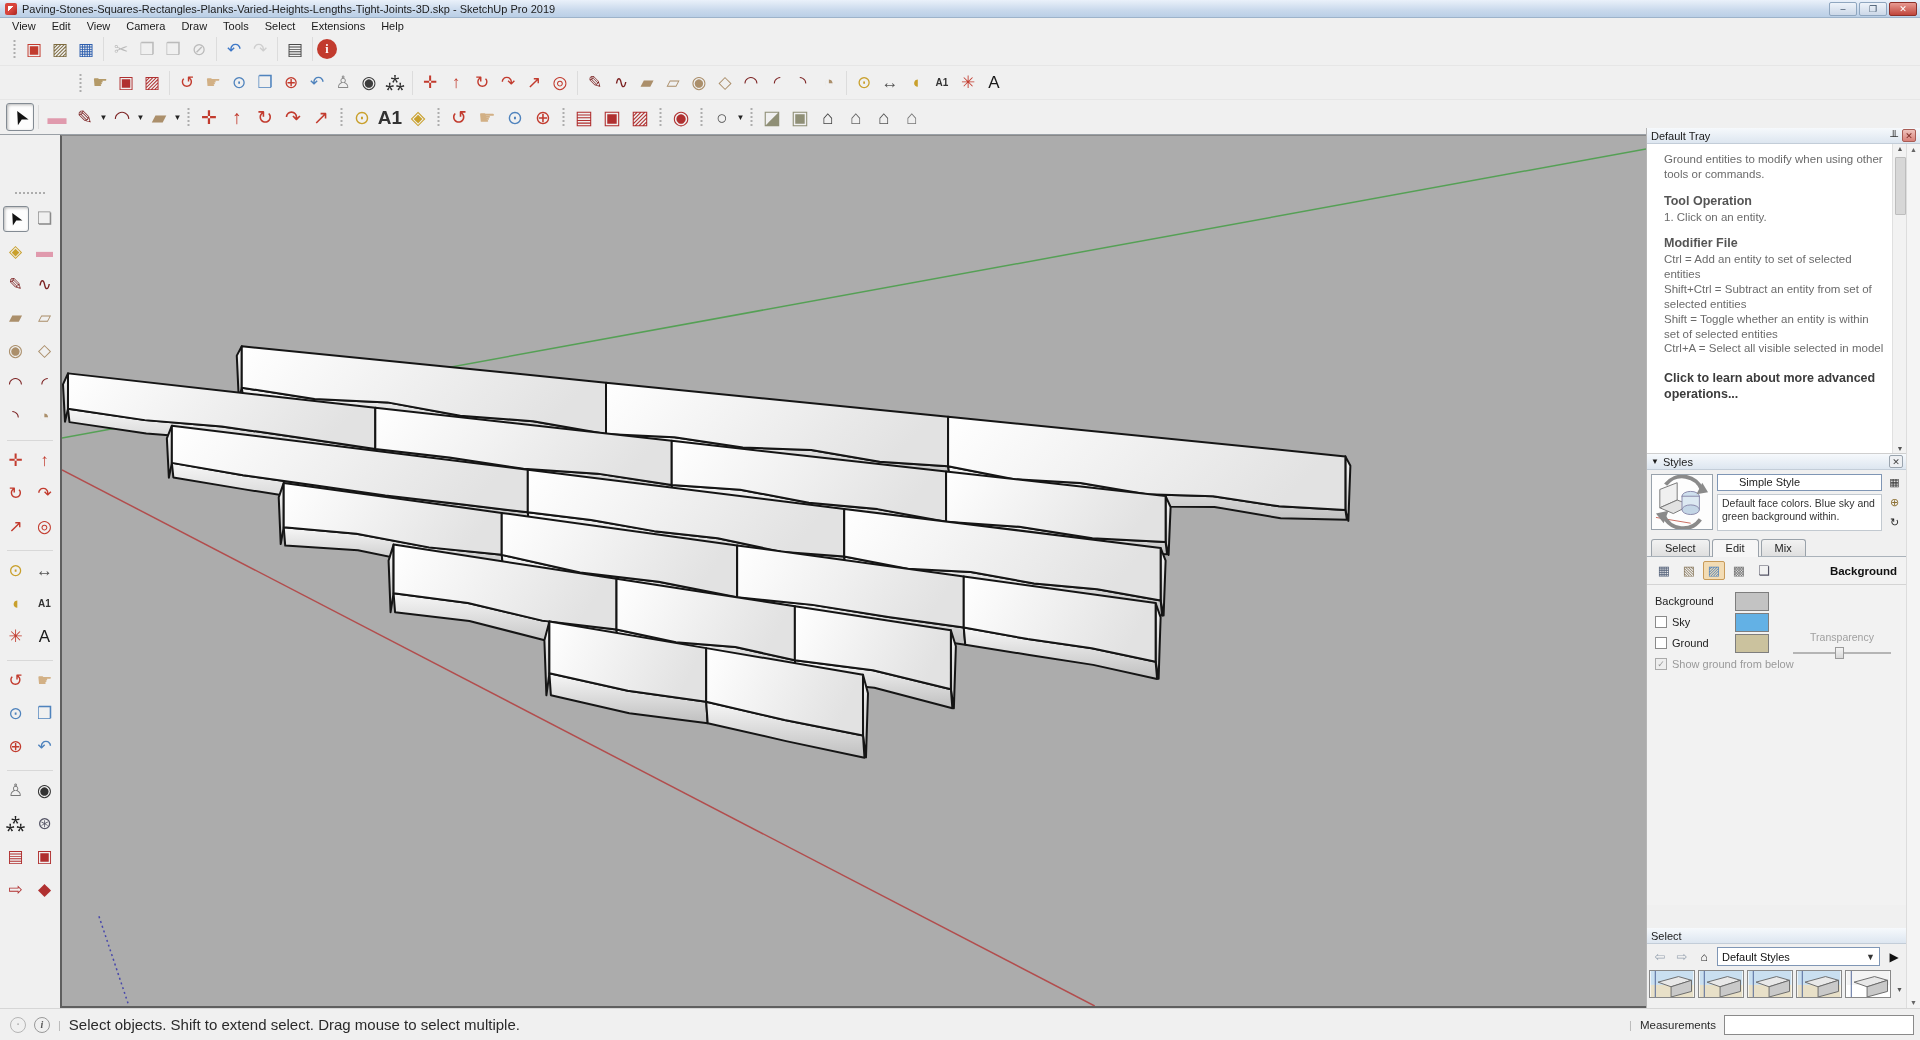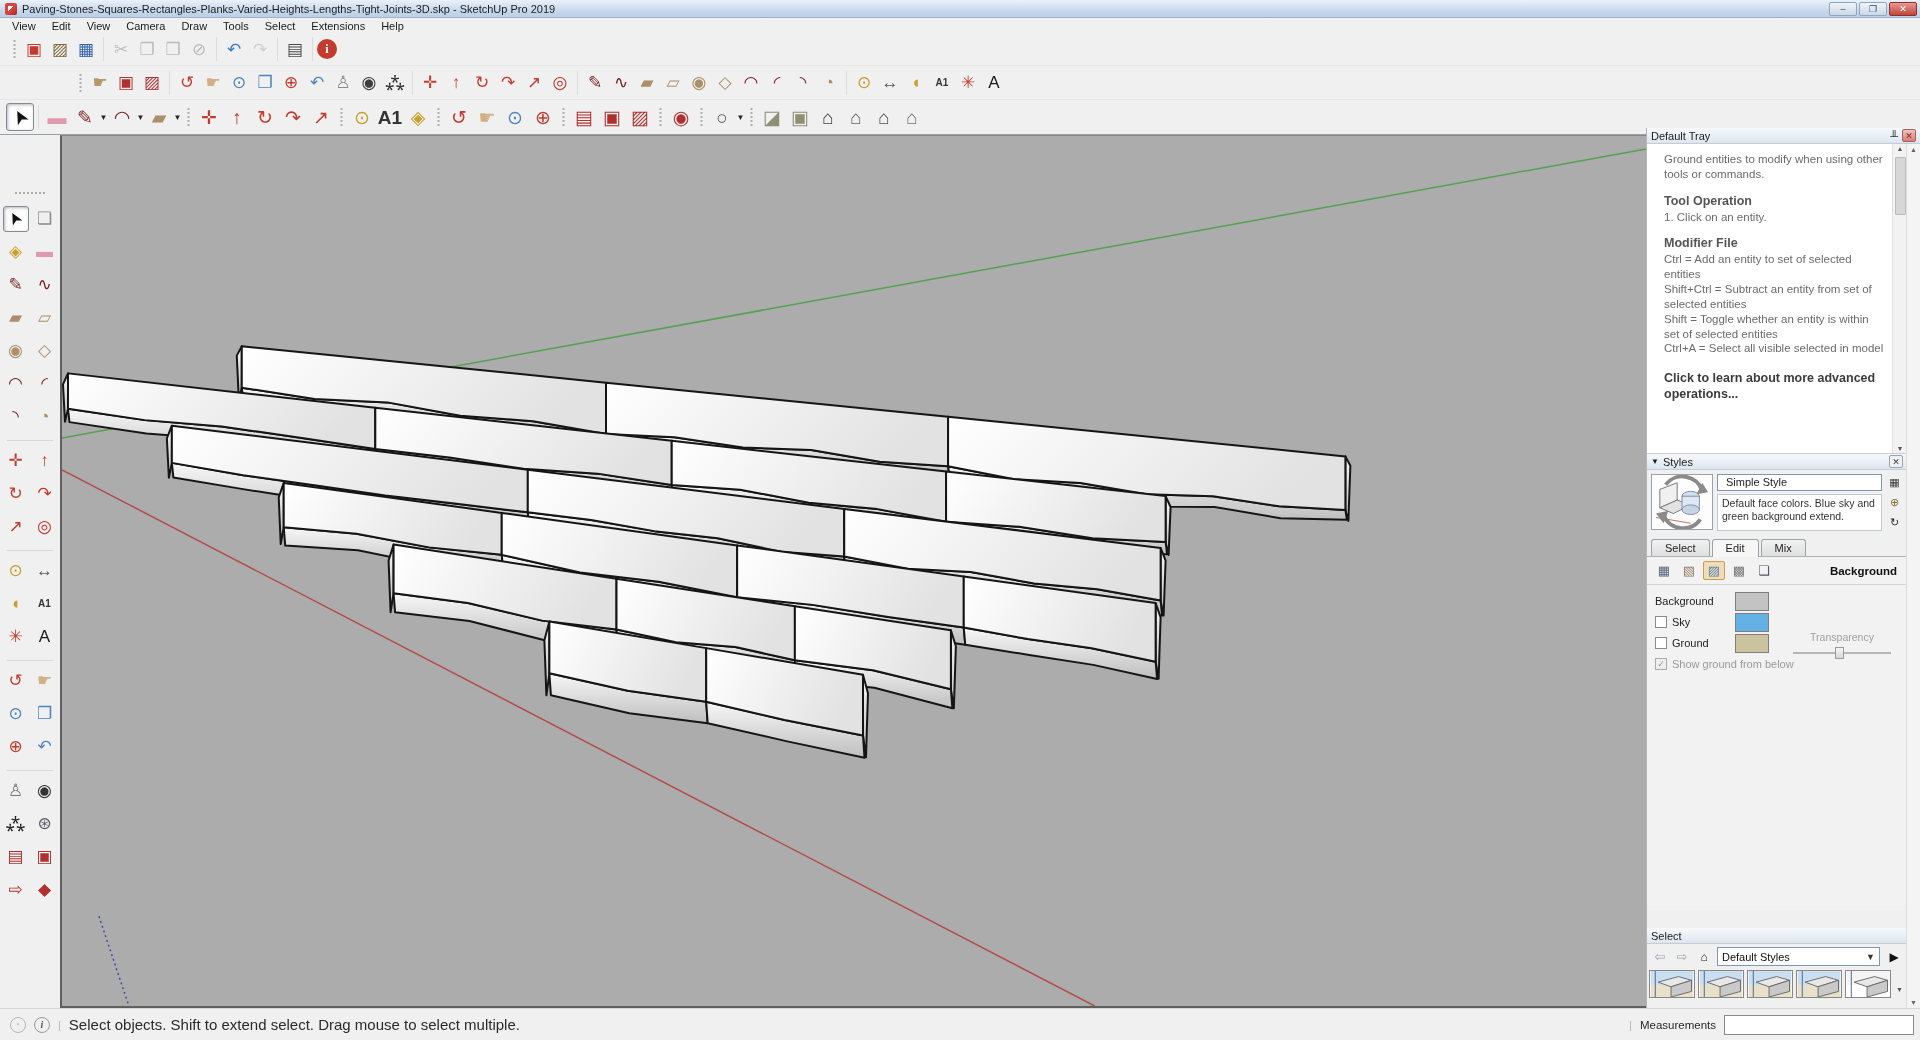--- a/index.html
+++ b/index.html
@@ -59,21 +59,21 @@
   .gap{height:11px}
   .ins-link{color:#3c3c3c;font-weight:bold;font-size:12.5px;line-height:1.25;margin-top:4px}
   #ins-scroll{position:absolute;right:0;top:0;width:15px;height:100%;background:#f2f2f2;border-left:1px solid #e0e0e0;
     display:flex;flex-direction:column;align-items:center;justify-content:space-between;padding:1px 0;font-size:7px;color:#555}
   #ins-thumb{width:11px;height:58px;background:#d7d7d7;border:1px solid #bdbdbd;border-radius:1px;margin-top:1px}
   
   #styles{position:absolute;left:0;top:326px;width:260px}
   #styles-body{display:flex;padding:4px;gap:4px}
   #style-preview{width:62px;height:56px;background:#fff;border:1px solid #98a2ac}
   #style-fields{flex:1;display:flex;flex-direction:column;gap:3px}
-  #style-name{height:17px;border:1px solid #7f96b5;background:#fff;font-size:11px;padding:1px 8px;font-family:"Liberation Sans",sans-serif;width:100%}
+  #style-name{height:17px;border:1px solid #7f96b5;background:#fff;font-size:11px;padding:1px 21px;font-family:"Liberation Sans",sans-serif;width:100%}
   #style-desc{height:37px;border:1px solid #c2c9d0;background:#fff;font-size:10.5px;line-height:1.25;padding:2px 4px;color:#333}
   #style-mini{width:17px;display:flex;flex-direction:column;gap:5px;align-items:center;padding-top:1px}
   .mbtn{width:16px;height:15px;display:flex;align-items:center;justify-content:center;font-size:11px;color:#444}
   #style-tabs{display:flex;align-items:flex-end;padding:3px 0 0 4px;height:22px;border-bottom:1px solid #aab2ba}
   .tab{padding:2px 13px 2px;border:1px solid #9aa2aa;border-bottom:none;background:linear-gradient(#f2f2f2,#dfdfdf);
     border-radius:3px 3px 0 0;margin-right:2px;font-size:11px;color:#222}
   .tab.active{background:#f6f6f6;padding-bottom:3px;position:relative;top:1px}
   #edit-tools{display:flex;align-items:center;gap:3px;padding:4px 6px;border-bottom:1px solid #d4d4d4;background:#f2f2f2}
   .ebtn{width:22px;height:19px;display:flex;align-items:center;justify-content:center;font-size:13px;border-radius:2px}
   .ebtn.press{background:#f3dcb4;border:1px solid #c89b5a}
@@ -673,21 +673,21 @@
         <ellipse cx="40" cy="22" rx="9" ry="5" fill="#cfe0ee" stroke="#88a"></ellipse>
         <rect x="31" y="22" width="18" height="14" fill="#dde9f2" stroke="#88a"></rect>
         <ellipse cx="40" cy="36" rx="9" ry="5" fill="#c4d6e6" stroke="#88a"></ellipse>
         <path d="M14 10 A 22 22 0 0 1 52 16" fill="none" stroke="#8a8a8a" stroke-width="4"></path>
         <polygon points="52,8 58,18 46,20" fill="#8a8a8a"></polygon>
         <path d="M50 46 A 22 22 0 0 1 12 42" fill="none" stroke="#8a8a8a" stroke-width="4"></path>
         <polygon points="12,50 4,40 17,37" fill="#8a8a8a"></polygon>
       </svg>
       <div id="style-fields">
         <div id="style-name">Simple Style</div>
-        <div id="style-desc">Default face colors. Blue sky and green background extend.</div>
+        <div id="style-desc">Default face colors. Blue sky and green background within.</div>
       </div>
       <div id="style-mini">
           <span class="mbtn" style="color: rgb(58, 58, 58);">▦</span>
           <span class="mbtn" style="color: rgb(138, 109, 47);">⊕</span>
           <span class="mbtn" style="color: rgb(34, 34, 34);">↻</span>
         </div>
     </div>
     <div id="style-tabs">
         <span class="tab">Select</span>
         <span class="tab active">Edit</span>

